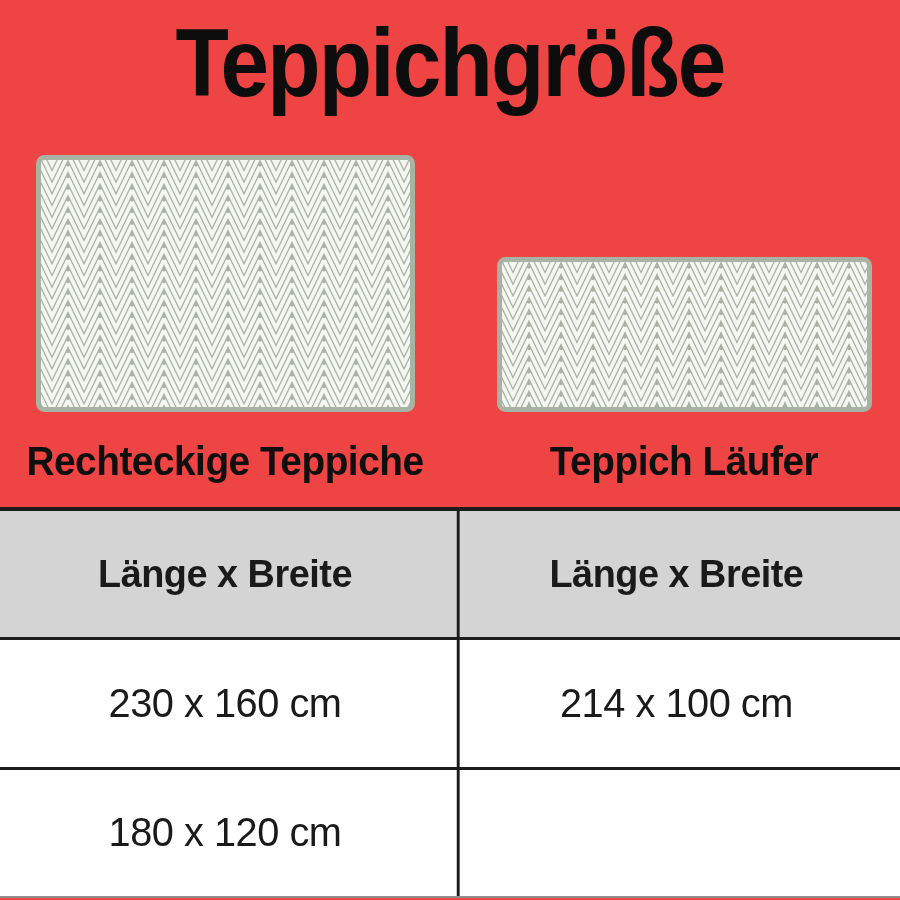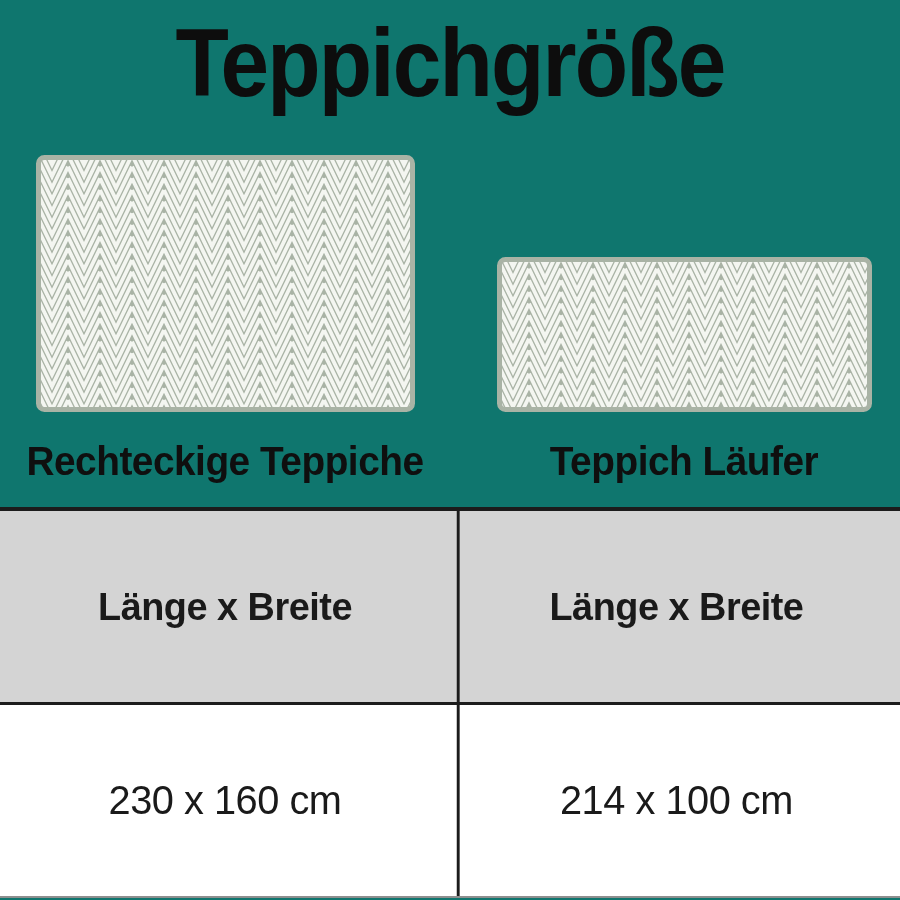--- a/index.html
+++ b/index.html
@@ -1,16 +1,16 @@
 <!DOCTYPE html>
 <html><head>
 <meta charset="utf-8">
 <style>
   html,body{margin:0;padding:0;background:#ffffff;}
-  #stage{position:relative;width:900px;height:900px;background:#0f766e;overflow:hidden;
+  #stage{position:relative;width:900px;height:900px;background:#ef4444;overflow:hidden;
          font-family:"Liberation Sans", sans-serif;color:#1a1a1a;}
 
   .title{position:absolute;top:14px;left:0;width:900px;text-align:center;
          font-size:97px;font-weight:700;letter-spacing:-2px;line-height:1.0;
          transform:scaleX(.90);transform-origin:50% 50%;color:#0d0d0d;white-space:nowrap;}
 
   .rug{position:absolute;display:block;}
   .rug-rect{left:36px;top:155px;}
   .rug-runner{left:497px;top:257px;}
 
@@ -66,15 +66,19 @@
 
   <div class="size-table">
     <div class="tr head gray">
       <div class="td left">Länge x Breite</div>
       <div class="td right">Länge x Breite</div>
     </div>
     <div class="tr white">
       <div class="td left">230 x 160 cm</div>
       <div class="td right">214 x 100 cm</div>
     </div>
+    <div class="tr white">
+      <div class="td left">180 x 120 cm</div>
+      <div class="td right"></div>
+    </div>
   </div>
 
 </div>
 
 </body></html>

